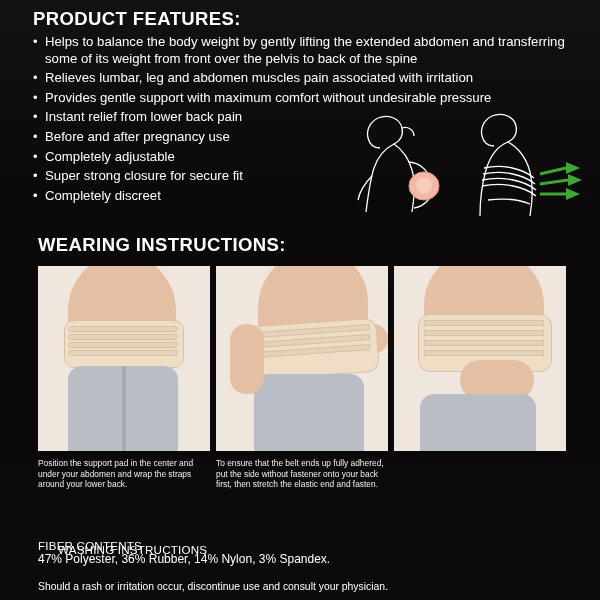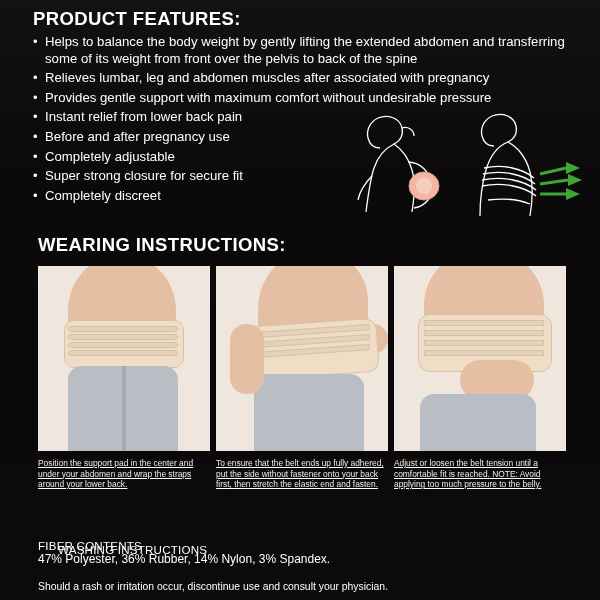--- a/index.html
+++ b/index.html
@@ -88,21 +88,20 @@
     background: #cfc6bd;
   }
 
   .captions {
     position: absolute;
     left: 38px;
     top: 458px;
     width: 528px;
     display: flex;
     gap: 6px;
-    text-decoration: underline;
   }
   .caption {
     width: 172px;
     font-size: 8.4px;
     line-height: 10.6px;
     color: #f2f0ee;
   }
 
   
   .block {
@@ -142,21 +141,21 @@
 
   <div class="features">
     <div class="features-title">PRODUCT FEATURES:</div>
 
     <div class="feature-line">
       <span class="bullet">•</span>
       <span>Helps to balance the body weight by gently lifting the extended abdomen and transferring some of its weight from front over the pelvis to back of the spine</span>
     </div>
     <div class="feature-line">
       <span class="bullet">•</span>
-      <span>Relieves lumbar, leg and abdomen muscles after associated with pregnancy</span>
+      <span>Relieves lumbar, leg and abdomen muscles pain associated with irritation</span>
     </div>
     <div class="feature-line">
       <span class="bullet">•</span>
       <span>Provides gentle support with maximum comfort without undesirable pressure</span>
     </div>
     <div class="feature-line narrow">
       <span class="bullet">•</span>
       <span>Instant relief from lower back pain</span>
     </div>
     <div class="feature-line narrow">
@@ -251,21 +250,20 @@
       <div class="belt" style="left:30px; top:74px; width:118px; height:4px; background:#e4d2bb;"></div>
       <div class="belt" style="left:30px; top:84px; width:118px; height:4px; background:#e4d2bb;"></div>
       <div class="skin" style="left:66px; top:94px; width:74px; height:40px; border-radius:20px;"></div>
       <div class="pants" style="left:26px; top:128px; width:116px; height:57px; border-radius:14px 14px 0 0;"></div>
     </div>
   </div>
 
   <div class="captions">
     <div class="caption">Position the support pad in the center and under your abdomen and wrap the straps around your lower back.</div>
     <div class="caption">To ensure that the belt ends up fully adhered, put the side without fastener onto your back first, then stretch the elastic end and fasten.</div>
-    <div class="caption">Adjust or loosen the belt tension until a comfortable fit is reached. NOTE: Avoid applying too much pressure to the belly.</div>
   </div>
 
   <div class="block" id="fiber">
     <div class="block-title">FIBER CONTENTS</div>
     <div class="block-body">47% Polyester, 36% Rubber, 14% Nylon, 3% Spandex.</div>
   </div>
 
   <div class="block" id="washing">
     <div class="block-title">WASHING INSTRUCTIONS</div>
   </div>

